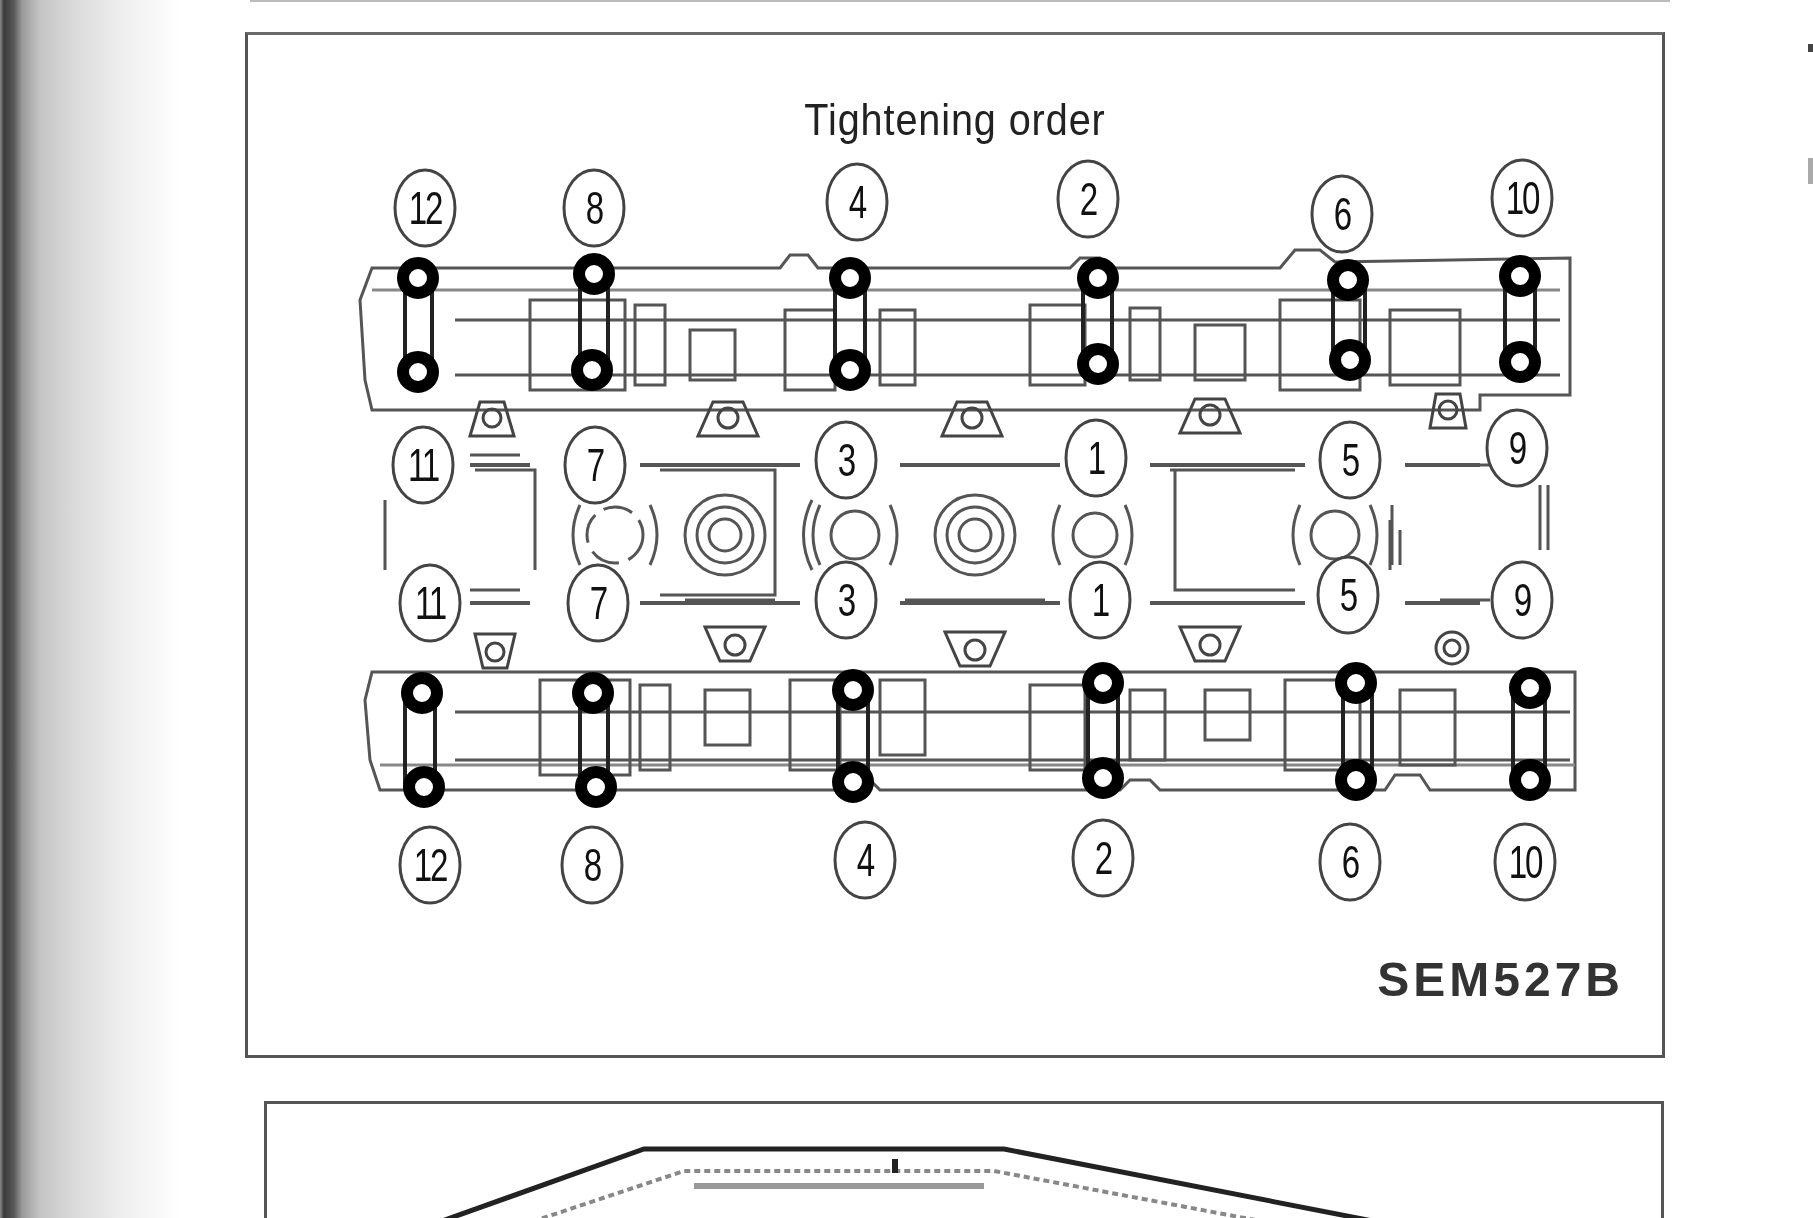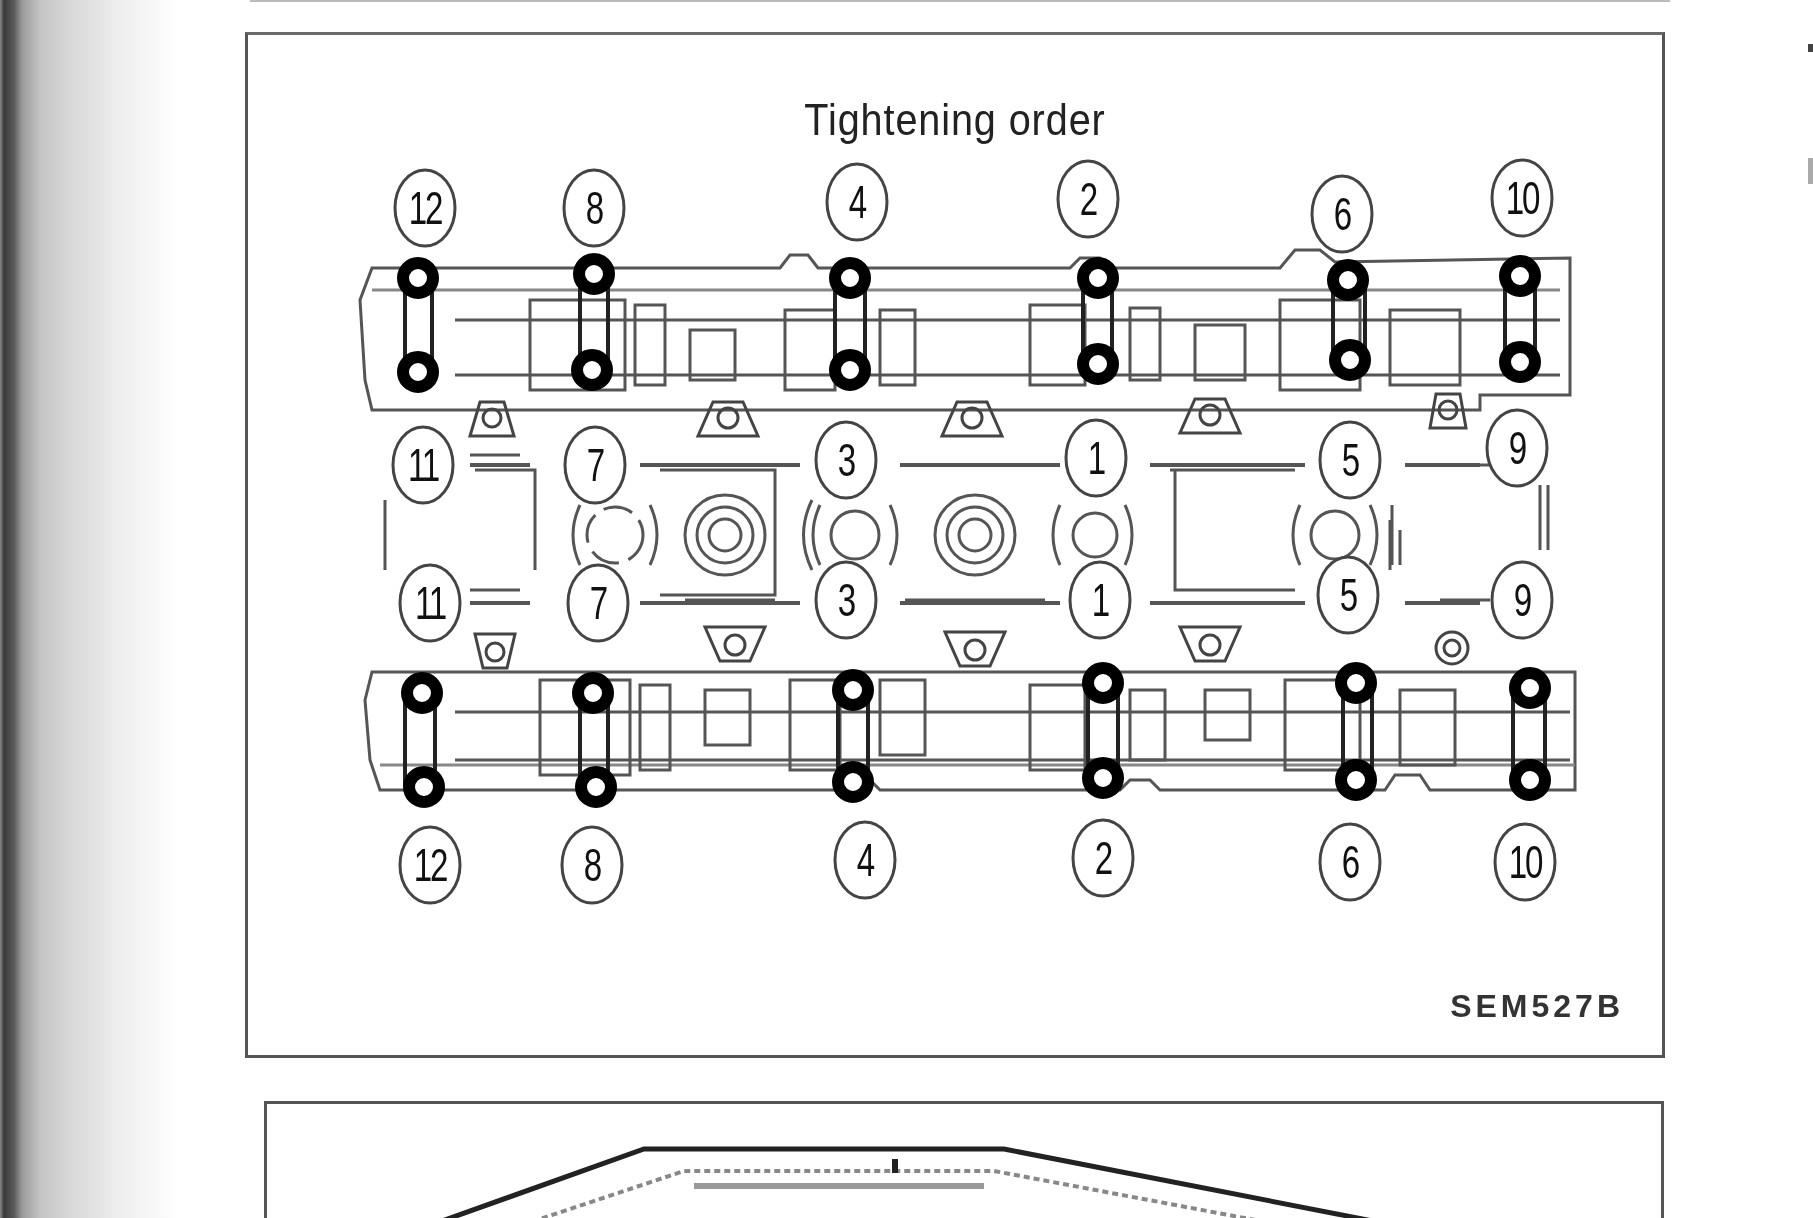--- a/index.html
+++ b/index.html
@@ -7,21 +7,21 @@
          font-family:"Liberation Sans", sans-serif; }
   .scan-edge { position:absolute; left:0; top:0; width:180px; height:1218px;
     background: linear-gradient(to right, #8a8a8a 0px, #3a3a3a 4px, #5a5a5a 14px, #9a9a9a 22px, #c4c4c4 40px, #d8d8d8 70px, #eeeeee 120px, #ffffff 180px); }
   .top-rule { position:absolute; left:250px; top:0; width:1420px; height:2px; background:#bbbbbb; }
   .frame { position:absolute; left:245px; top:32px; width:1420px; height:1026px;
            border:3px solid #555555; border-top-color:#6a6a6a; background:#fff; box-sizing:border-box; }
   .frame2 { position:absolute; left:264px; top:1101px; width:1400px; height:140px;
             border:3px solid #555; border-bottom:none; box-sizing:border-box; background:#fff; }
   .title { position:absolute; left:0; width:100%; top:60px; text-align:center;
            font-size:44px; letter-spacing:1px; color:#222; font-family:"Liberation Sans Narrow","Liberation Sans",sans-serif; transform:scaleX(0.9); }
-  .fig-code { position:absolute; right:38px; bottom:30px; font-size:32px; font-weight:bold; color:#333; letter-spacing:4px; }
+  .fig-code { position:absolute; right:38px; bottom:48px; font-size:48px; font-weight:bold; color:#333; letter-spacing:4px; }
   svg.diagram { position:absolute; left:0; top:0; }
   .mark { position:absolute; background:#444; }
 </style>
 </head>
 <body>
 
 <div class="scan-edge"></div>
 <div class="top-rule"></div>
 <div class="mark" style="left:1808px;top:44px;width:5px;height:8px;"></div>
 <div class="mark" style="left:1808px;top:158px;width:5px;height:26px;background:#aaa;"></div>

